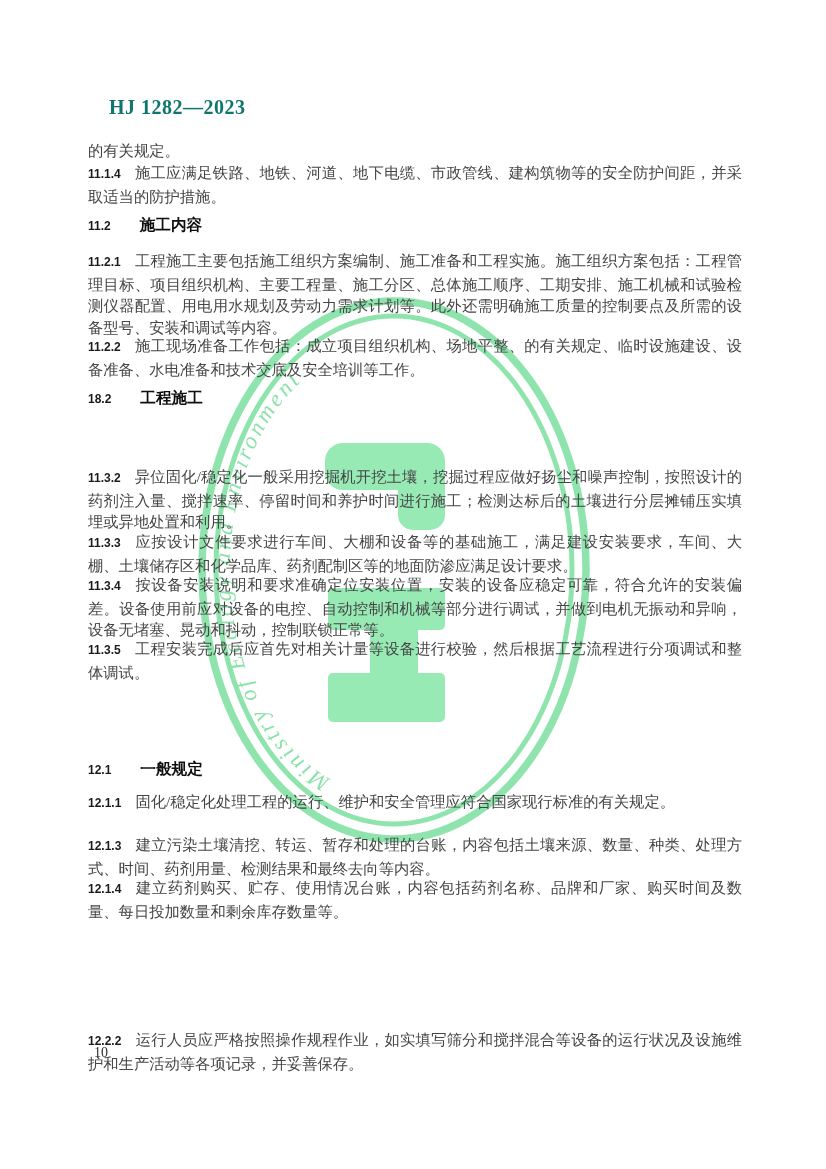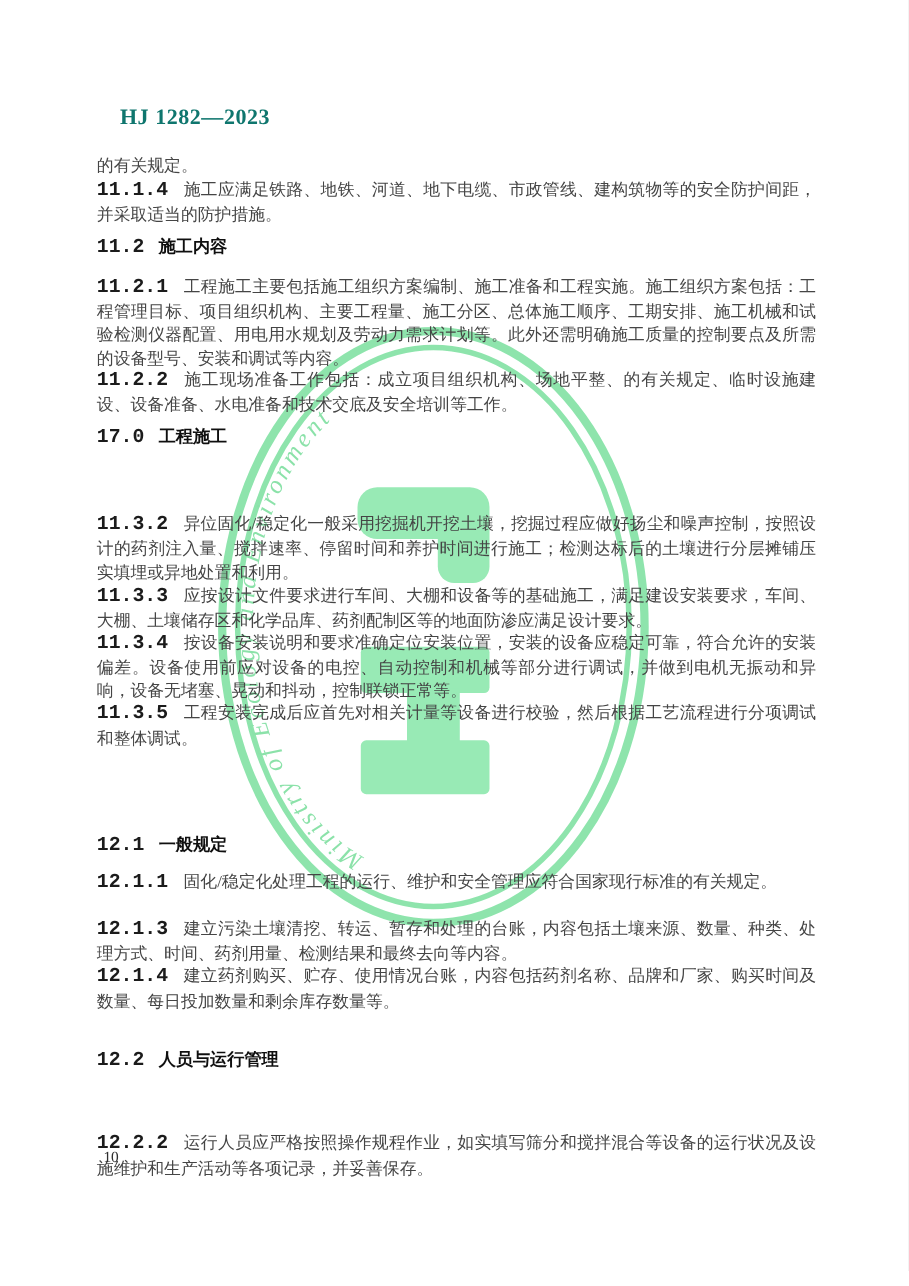--- a/index.html
+++ b/index.html
@@ -20,29 +20,29 @@
     font-family:"Liberation Serif","DejaVu Serif",serif;
     margin-left:21px;
   }
   .para{
     position:absolute;left:88px;width:654px;margin:0;z-index:2;
     font-size:15.3px;line-height:21.5px;color:#454545;
     text-align:justify;
   }
   .para .num{
     font-weight:bold;color:#1b1b1b;margin-right:14px;
-    font-family:Liberation Mono, monospace;
-    font-size:18px;
+    font-family:Liberation Sans, sans-serif;
+    font-size:12px;
   }
   .para.heading{
     font-weight:bold;color:#0f0f0f;text-align:left;
     font-family:"Liberation Sans","DejaVu Sans",sans-serif;
     font-size:15.6px;
   }
-  .para.heading .num{margin-right:13px;}
+  .para.heading .num{margin-right:29px;}
   .page-number{
     position:absolute;left:94px;top:1045px;z-index:2;
     font-size:14px;color:#2e2e2e;
     font-family:"Liberation Serif","DejaVu Serif",serif;
   }
 </style>
 </head>
 <body>
 
 <div class="page">
@@ -81,21 +81,21 @@
 
   <p class="para" style="top:250px">
     <b class="num">11.2.1</b><span class="txt">工程施工主要包括施工组织方案编制、施工准备和工程实施。施工组织方案包括：工程管理目标、项目组织机构、主要工程量、施工分区、总体施工顺序、工期安排、施工机械和试验检测仪器配置、用电用水规划及劳动力需求计划等。此外还需明确施工质量的控制要点及所需的设备型号、安装和调试等内容。</span>
   </p>
 
   <p class="para" style="top:335px">
     <b class="num">11.2.2</b><span class="txt">施工现场准备工作包括：成立项目组织机构、场地平整、的有关规定、临时设施建设、设备准备、水电准备和技术交底及安全培训等工作。</span>
   </p>
 
   <p class="para heading" style="top:387px">
-    <b class="num">17.0</b><span class="txt">工程施工</span>
+    <b class="num">18.2</b><span class="txt">工程施工</span>
   </p>
 
 
   <p class="para" style="top:466px">
     <b class="num">11.3.2</b><span class="txt">异位固化/稳定化一般采用挖掘机开挖土壤，挖掘过程应做好扬尘和噪声控制，按照设计的药剂注入量、搅拌速率、停留时间和养护时间进行施工；检测达标后的土壤进行分层摊铺压实填埋或异地处置和利用。</span>
   </p>
 
   <p class="para" style="top:531px">
     <b class="num">11.3.3</b><span class="txt">应按设计文件要求进行车间、大棚和设备等的基础施工，满足建设安装要求，车间、大棚、土壤储存区和化学品库、药剂配制区等的地面防渗应满足设计要求。</span>
   </p>
@@ -120,23 +120,20 @@
 
   <p class="para" style="top:834px">
     <b class="num">12.1.3</b><span class="txt">建立污染土壤清挖、转运、暂存和处理的台账，内容包括土壤来源、数量、种类、处理方式、时间、药剂用量、检测结果和最终去向等内容。</span>
   </p>
 
   <p class="para" style="top:877px">
     <b class="num">12.1.4</b><span class="txt">建立药剂购买、贮存、使用情况台账，内容包括药剂名称、品牌和厂家、购买时间及数量、每日投加数量和剩余库存数量等。</span>
   </p>
 
 
-  <p class="para heading" style="top:953px">
-    <b class="num">12.2</b><span class="txt">人员与运行管理</span>
-  </p>
 
 
   <p class="para" style="top:1029px">
     <b class="num">12.2.2</b><span class="txt">运行人员应严格按照操作规程作业，如实填写筛分和搅拌混合等设备的运行状况及设施维护和生产活动等各项记录，并妥善保存。</span>
   </p>
 
   <div class="page-number">10</div>
 
 </div>
 

